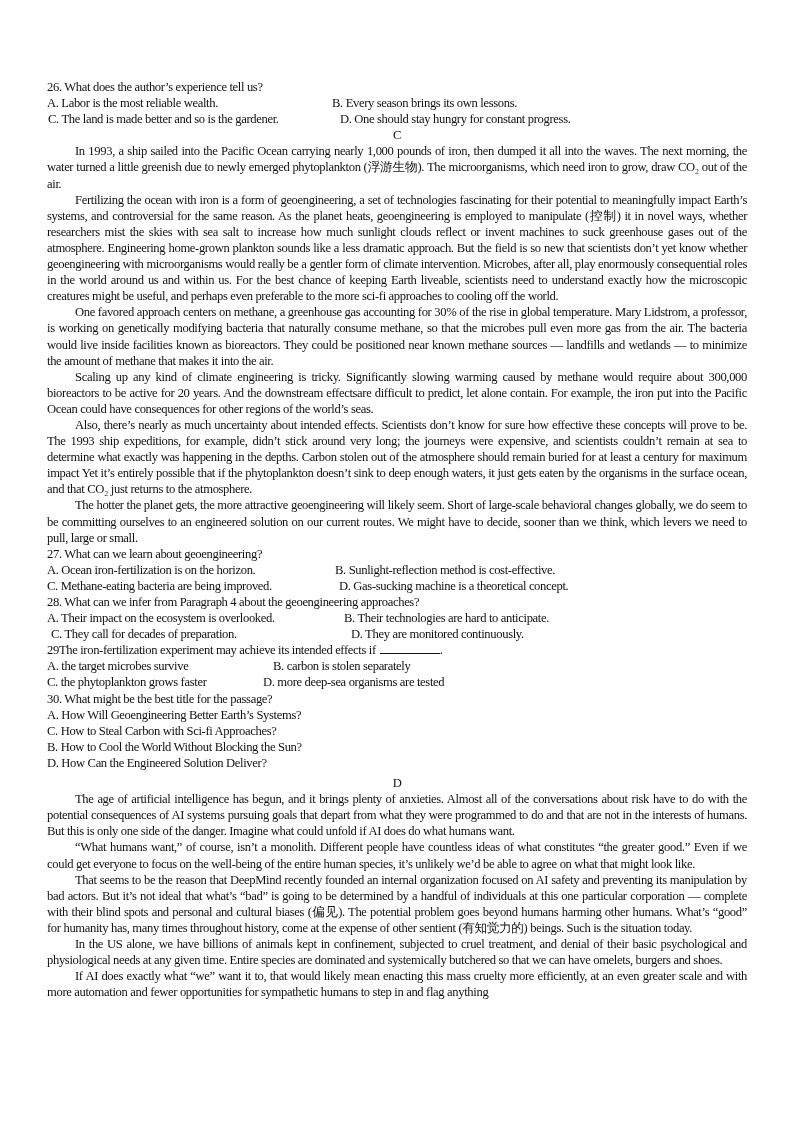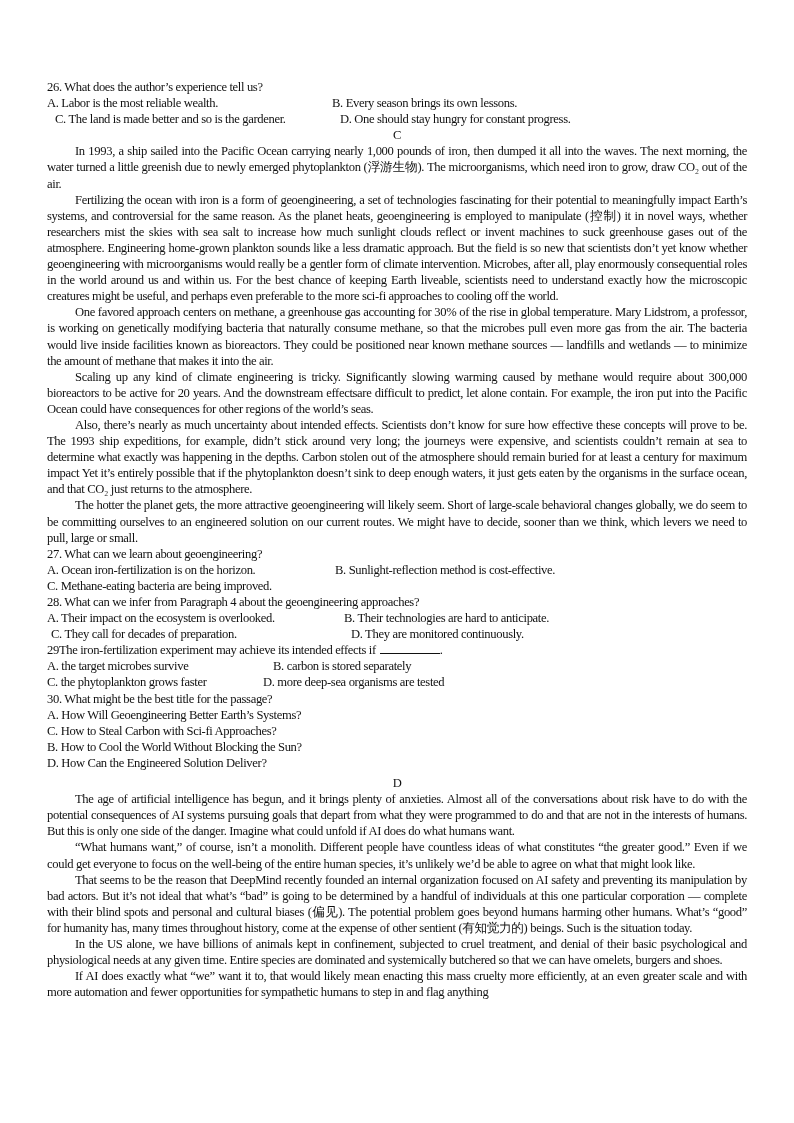--- a/index.html
+++ b/index.html
@@ -22,57 +22,58 @@
 <body>
 
 <div class="page">
 
   <div class="line">26. What does the author’s experience tell us?</div>
   <div class="opt-row">
     <span style="left:0">A. Labor is the most reliable  wealth.</span>
     <span style="left:285px">B. Every season brings its own lessons.</span>
   </div>
   <div class="opt-row">
-    <span style="left:8px">C. The land is made better and so is the gardener.</span>
+    <span style="left:1px">C. The land is made better and so is the gardener.</span>
     <span style="left:293px">D. One should stay hungry for constant progress.</span>
   </div>
 
   <div class="center">C</div>
   <p class="p"><span id="c-p1">In 1993, a ship sailed into the Pacific Ocean carrying nearly 1,000 pounds of iron, then dumped it all into the waves. The next morning, the water turned a little greenish due to newly emerged phytoplankton (浮游生物). The microorganisms, which need iron to grow, draw CO₂ out of the air.</span></p>
   <p class="p">Fertilizing the ocean with iron is a form of geoengineering, a set of technologies fascinating for their potential to meaningfully impact Earth’s systems, and controversial for the same reason. As the planet heats, geoengineering is employed to manipulate (控制) it in novel ways, whether researchers mist the skies with sea salt to increase how much sunlight clouds reflect or invent machines to suck greenhouse gases out of the atmosphere. Engineering home-grown plankton sounds like a less dramatic approach. But the field is so new that scientists don’t yet know whether geoengineering with microorganisms would really be a gentler form of climate intervention. Microbes, after all, play enormously consequential roles in the world around us and within us. For the best chance of keeping Earth liveable, scientists need to understand exactly how the microscopic creatures might be useful, and perhaps even preferable to the more sci-fi approaches to cooling off the world.</p>
   <p class="p">One favored approach centers on methane, a greenhouse gas accounting for 30% of the rise in global temperature. Mary Lidstrom, a professor, is working on genetically modifying bacteria that naturally consume methane, so that the microbes pull even more gas from the air. The bacteria would live inside facilities known as bioreactors. They could be positioned near known methane sources — landfills and wetlands — to minimize the amount of methane that makes it into the air.</p>
   <p class="p">Scaling up any kind of climate engineering is tricky. Significantly slowing warming caused by methane would require about 300,000 bioreactors to be active for 20 years. And the downstream effectsare difficult to predict, let alone contain. For example, the iron put into the Pacific Ocean could have consequences for other regions of the world’s seas.</p>
   <p class="p">Also, there’s nearly as much uncertainty about intended effects. Scientists don’t know for sure how effective these concepts will prove to be. The 1993 ship expeditions, for example, didn’t stick around very long; the journeys were expensive, and scientists couldn’t remain at sea to determine what exactly was happening in the depths. Carbon stolen out of the atmosphere should remain buried for at least a century for maximum impact Yet it’s entirely possible that if the phytoplankton doesn’t sink to deep enough waters, it just gets eaten by the organisms in the surface ocean, and that CO₂ just returns to the atmosphere.</p>
   <p class="p">The hotter the planet gets, the more attractive geoengineering will likely seem. Short of large-scale behavioral changes globally, we do seem to be committing ourselves to an engineered solution on our current routes. We might have to decide, sooner than we think, which levers we need to pull, large or small.</p>
 
   <div class="line">27. What can we learn about geoengineering?</div>
   <div class="opt-row">
     <span style="left:0">A. Ocean iron-fertilization  is on the horizon.</span>
     <span style="left:288px">B. Sunlight-reflection method is cost-effective.</span>
   </div>
   <div class="opt-row">
     <span style="left:0">C. Methane-eating bacteria are being improved.</span>
+    <span style="left:292px">D. Gas-sucking machine is a theoretical concept.</span>
   </div>
 
   <div class="line">28. What can we infer from Paragraph 4 about the geoengineering approaches?</div>
   <div class="opt-row">
     <span style="left:0">A. Their impact on the ecosystem is overlooked.</span>
     <span style="left:297px">B.  Their technologies  are hard to anticipate.</span>
   </div>
   <div class="opt-row">
     <span style="left:4px">C. They call for decades of preparation.</span>
     <span style="left:304px">D. They are monitored continuously.</span>
   </div>
 
   <div class="line">
     <span>29The iron-fertilization  experiment may achieve its intended effects if</span><span class="blank"></span><span>.</span>
   </div>
   <div class="opt-row">
     <span style="left:0">A. the target microbes survive</span>
-    <span style="left:226px">B. carbon is stored separately</span>
+    <span style="left:226px">B. carbon is stolen separately</span>
   </div>
   <div class="opt-row">
     <span style="left:0">C. the phytoplankton grows faster</span>
     <span style="left:216px">D. more deep-sea organisms are tested</span>
   </div>
 
   <div class="line">30. What might be the best title  for the passage?</div>
   <div class="line">A. How Will Geoengineering Better Earth’s Systems?</div>
   <div class="line">C. How to Steal Carbon with Sci-fi Approaches?</div>
   <div class="line">B. How to Cool the World Without Blocking the Sun?</div>

